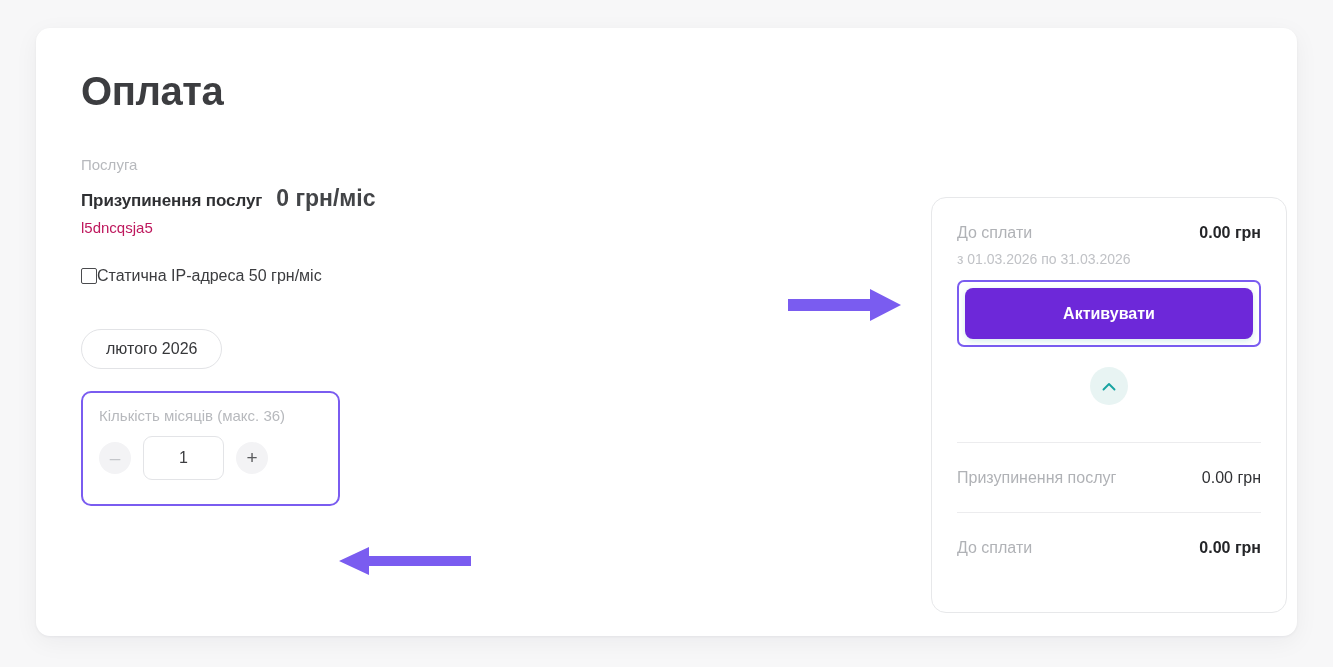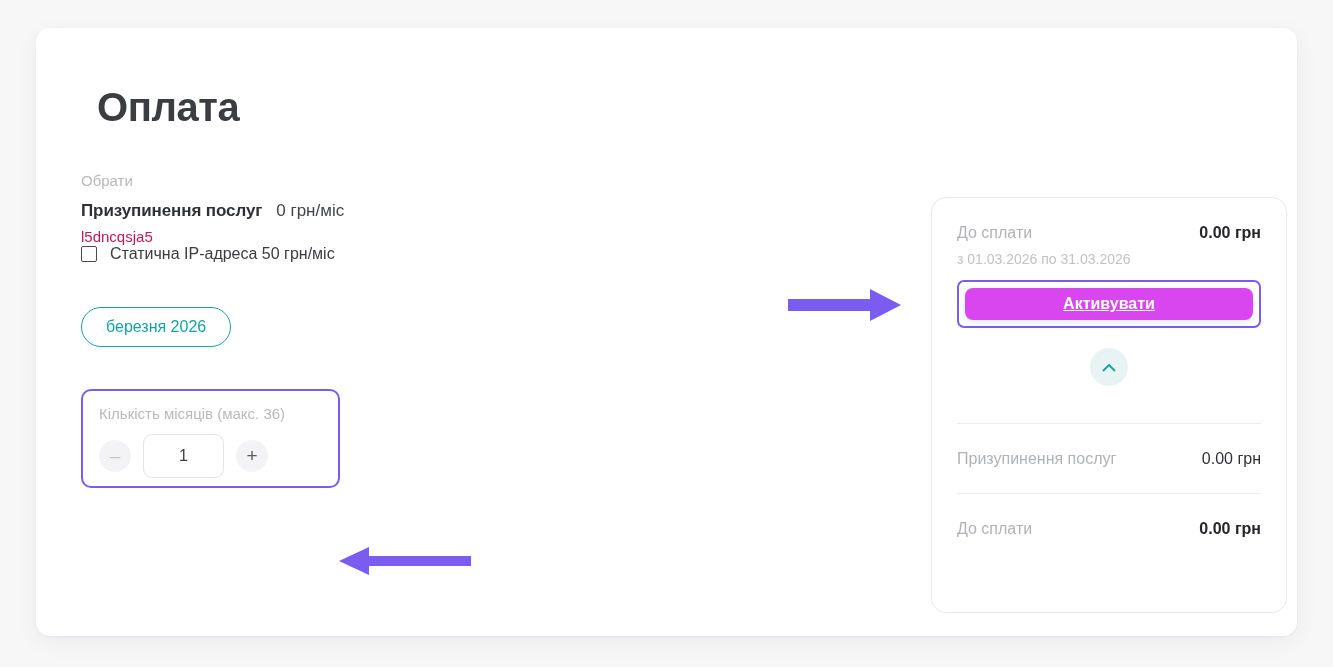--- a/index.html
+++ b/index.html
@@ -36,21 +36,21 @@
     left: 45px;
     top: 42px;
     width: 720px;
   }
 
   .page-title {
     font-size: 40px;
     font-weight: 700;
     letter-spacing: -0.4px;
     color: #3c3d40;
-    margin: 16px;
+    margin: 0;
     line-height: 1.05;
   }
 
   .service-block { margin-top: 42px; }
 
   .field-label {
     font-size: 15px;
     color: #b7b9bd;
     line-height: 1.5;
     font-weight: 400;
@@ -62,35 +62,35 @@
     align-items: baseline;
     gap: 14px;
   }
   .service-name {
     font-size: 17px;
     font-weight: 700;
     color: #2f3033;
     letter-spacing: -0.1px;
   }
   .service-price {
-    font-size: 17px;
-    font-weight: 400;
+    font-size: 23px;
+    font-weight: 700;
     color: #434548;
   }
   .service-id {
     margin-top: 7px;
     font-size: 15px;
     color: #be185d;
   }
 
   
   .checkbox-row {
-    display: flex;
-    align-items: center;
-    gap: 13px;
+    margin-top: 31px;
+    display: flex;
+    align-items: center;
     cursor: pointer;
     width: fit-content;
   }
   .checkbox-box {
     width: 16px;
     height: 16px;
     border: 1.6px solid #4a4b4e;
     border-radius: 2px;
     background: #fff;
     flex: 0 0 auto;
@@ -121,25 +121,25 @@
     cursor: pointer;
     white-space: nowrap;
   }
   .pill.selected {
     border-color: #14a3a3;
     color: #14a3a3;
   }
 
   
   .qty-wrap {
-    margin-top: 42px;
+    margin-top: 22px;
     width: 259px;
     border: 2.5px solid #7a5cf0;
     border-radius: 10px;
-    padding: 14px 16px 8px 16px;
+    padding: 14px 16px 24px 16px;
   }
   .qty-label {
     font-size: 15px;
     color: #b7b9bd;
   }
   .qty-controls {
     margin-top: 12px;
     display: flex;
     align-items: center;
     gap: 12px;
@@ -207,31 +207,30 @@
   }
 
   .activate-highlight {
     margin-top: 13px;
     border: 2.5px solid #7a5cf0;
     border-radius: 7px;
     padding: 6px;
   }
   .activate-btn {
     width: 100%;
-    height: 32px;
-    background: #d946ef;
+    height: 51px;
+    background: #6d28d9;
     border: none;
     border-radius: 8px;
     color: #ffffff;
     font-size: 16px;
     font-weight: 700;
     cursor: pointer;
     font-family: "Liberation Sans", sans-serif;
     box-shadow: 0 2px 6px rgba(14,156,155,0.18);
-    text-decoration: underline;
   }
 
   .collapse-wrap {
     margin-top: 20px;
     display: flex;
     justify-content: center;
   }
   .collapse-btn {
     width: 38px;
     height: 38px;
@@ -279,36 +278,36 @@
 </head>
 <body>
 
 <div class="page-card">
 
   <div class="left-col">
 
     <h1 class="page-title">Оплата</h1>
 
     <div class="service-block">
-      <div class="field-label">Обрати</div>
+      <div class="field-label">Послуга</div>
       <div class="service-name-row">
         <span class="service-name">Призупинення послуг</span>
         <span class="service-price">0 грн/міс</span>
       </div>
       <div class="service-id">l5dncqsja5</div>
     </div>
 
     <div class="checkbox-row">
       <span class="checkbox-box"></span>
       <span class="checkbox-label">Статична IP-адреса 50 грн/міс</span>
     </div>
 
     <div class="month-block">
       <div class="pill-row">
-        <div class="pill selected">березня 2026</div>
+        <div class="pill">лютого 2026</div>
       </div>
     </div>
 
     <div class="qty-wrap">
       <div class="qty-label">Кількість місяців (макс. 36)</div>
       <div class="qty-controls">
         <button class="step-btn minus">–</button>
         <input class="qty-input" type="text" value="1" style="">
         <button class="step-btn plus">+</button>
       </div>

